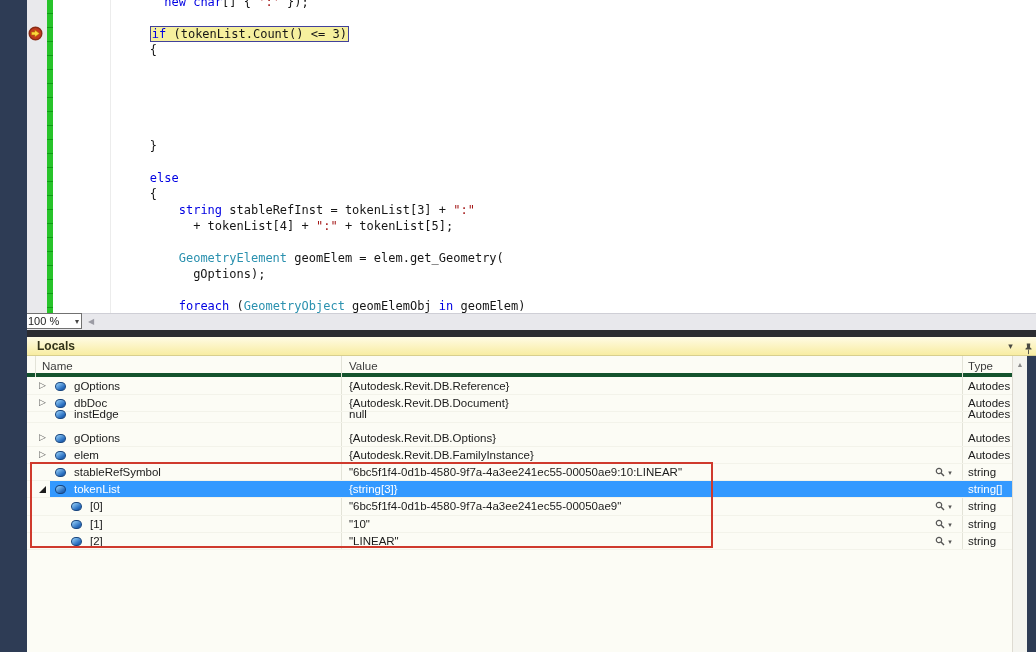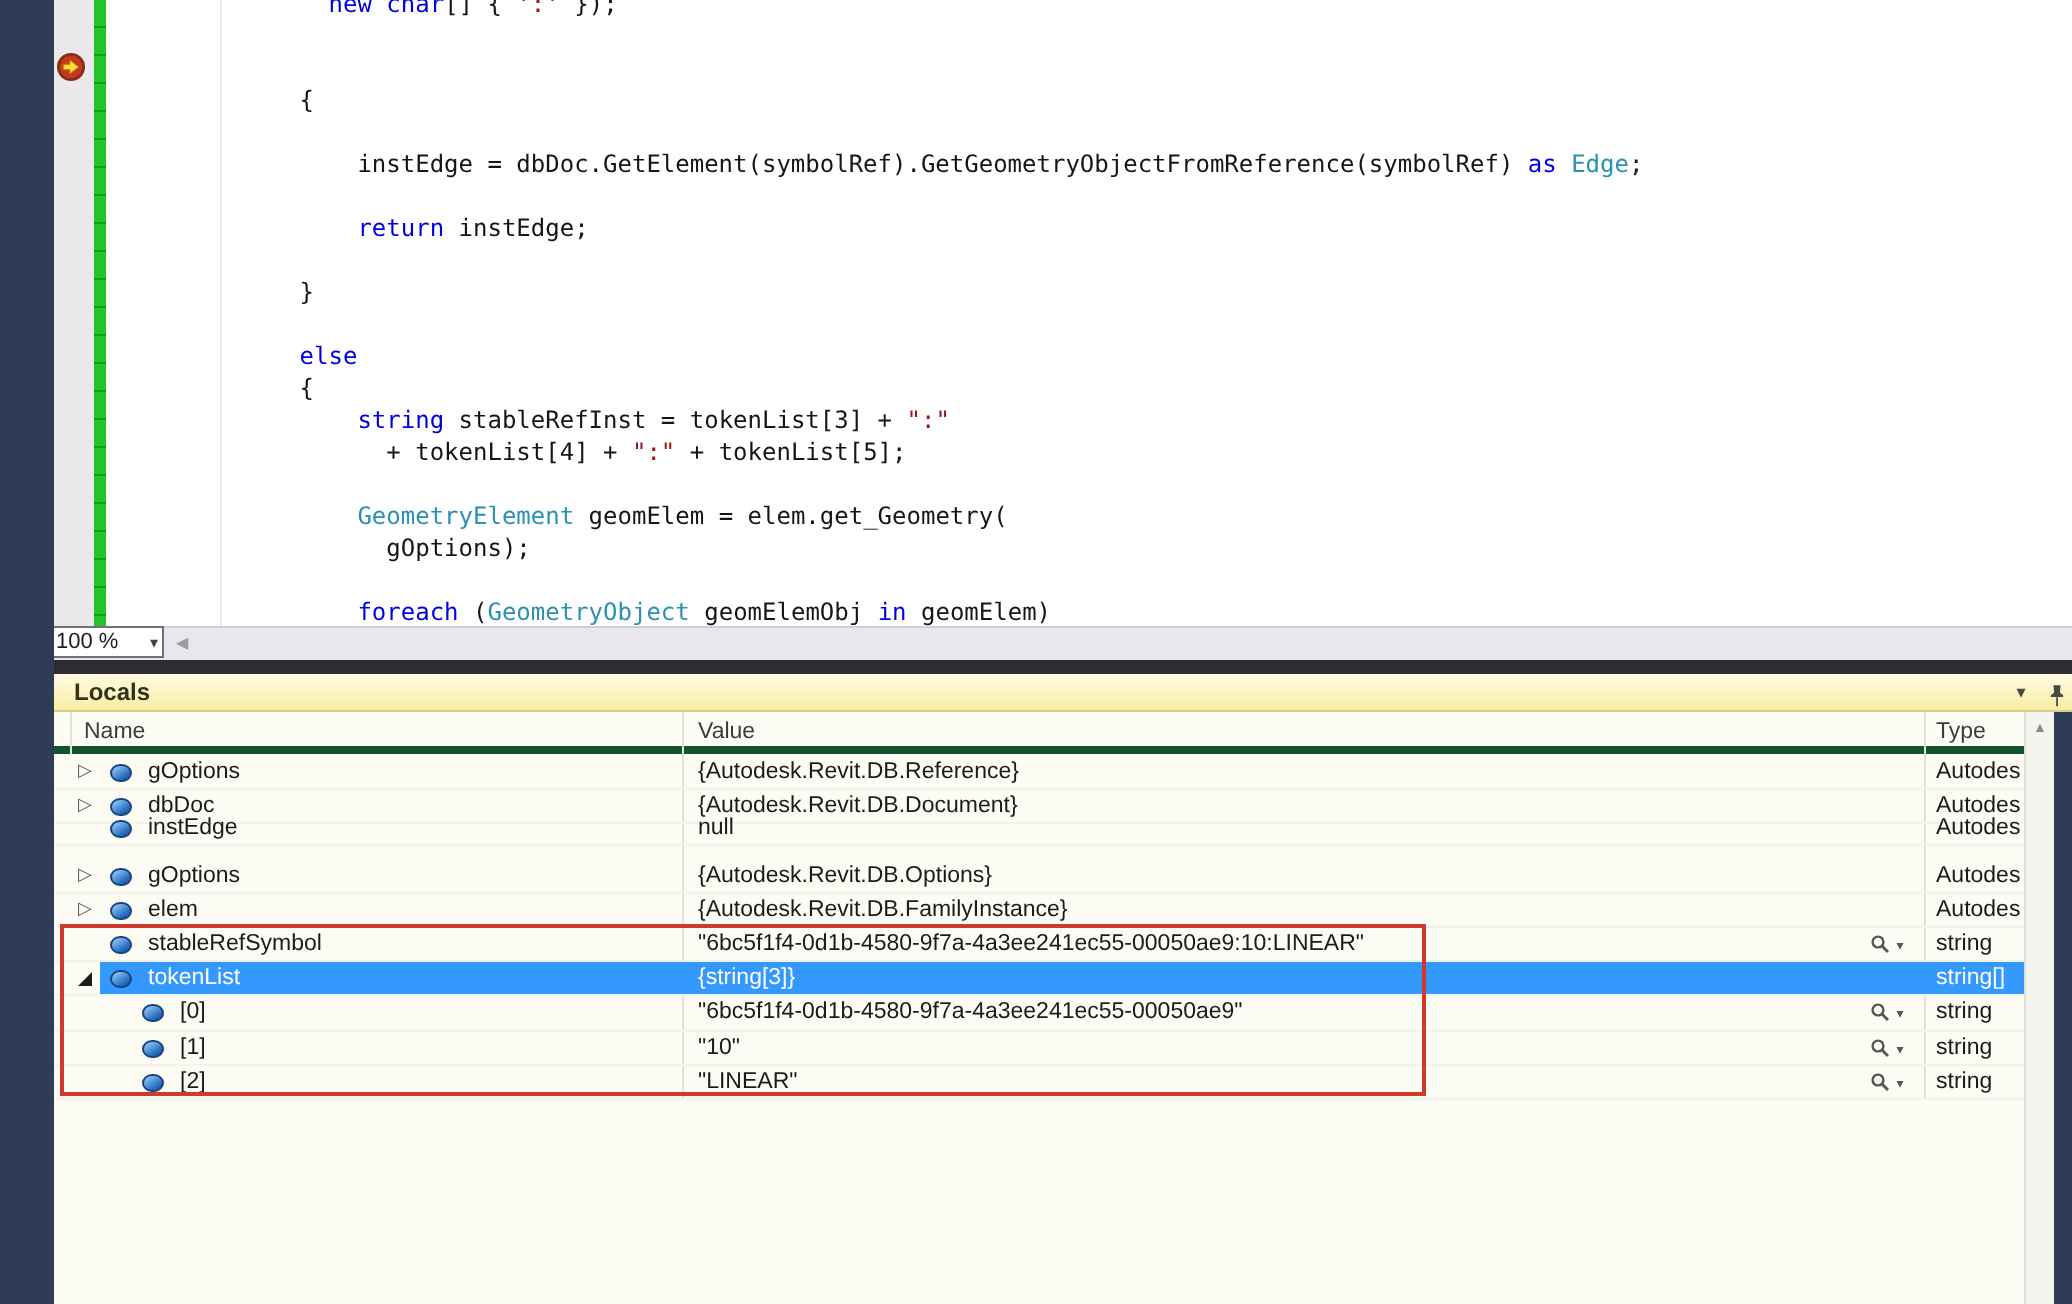--- a/index.html
+++ b/index.html
@@ -74,24 +74,22 @@
                     border:2px solid #cf3a2d; pointer-events:none; }
 </style>
 </head>
 <body>
 
 <div id="root">
 
   <div class="code-area">
     <div class="code-edge"></div>
   <div class="cline" style="top: -6px;"><span class="pl">          </span><span class="kw">new</span><span class="pl"> </span><span class="kw">char</span><span class="pl">[] { </span><span class="st">':'</span><span class="pl"> });</span></div>
-      <div class="cline" style="top: 26px;"><span class="pl">        </span></div>
+      <div class="cline" style="top: 26px;"><span class="pl">        </span><span class="hl"><span class="kw">if</span><span class="pl"> (tokenList.Count() &lt;= 3)</span></span></div>
       <div class="cline" style="top: 42px;"><span class="pl">        {</span></div>
-      <div class="cline" style="top: 74px;"><span class="pl">            instEdge = dbDoc.GetElement(symbolRef).GetGeometryObjectFromReference(symbolRef) </span><span class="kw">as</span><span class="pl"> </span><span class="ty">Edge</span><span class="pl">;</span></div>
-      <div class="cline" style="top: 106px;"><span class="pl">            </span><span class="kw">return</span><span class="pl"> instEdge;</span></div>
       <div class="cline" style="top: 138px;"><span class="pl">        }</span></div>
       <div class="cline" style="top: 170px;"><span class="pl">        </span><span class="kw">else</span></div>
       <div class="cline" style="top: 186px;"><span class="pl">        {</span></div>
       <div class="cline" style="top: 202px;"><span class="pl">            </span><span class="kw">string</span><span class="pl"> stableRefInst = tokenList[3] + </span><span class="st">":"</span></div>
       <div class="cline" style="top: 218px;"><span class="pl">              + tokenList[4] + </span><span class="st">":"</span><span class="pl"> + tokenList[5];</span></div>
       <div class="cline" style="top: 250px;"><span class="pl">            </span><span class="ty">GeometryElement</span><span class="pl"> geomElem = elem.get_Geometry(</span></div>
       <div class="cline" style="top: 266px;"><span class="pl">              gOptions);</span></div>
       <div class="cline" style="top: 298px;"><span class="pl">            </span><span class="kw">foreach</span><span class="pl"> (</span><span class="ty">GeometryObject</span><span class="pl"> geomElemObj </span><span class="kw">in</span><span class="pl"> geomElem)</span></div>
     </div>
   <div class="bp-gutter"></div>

